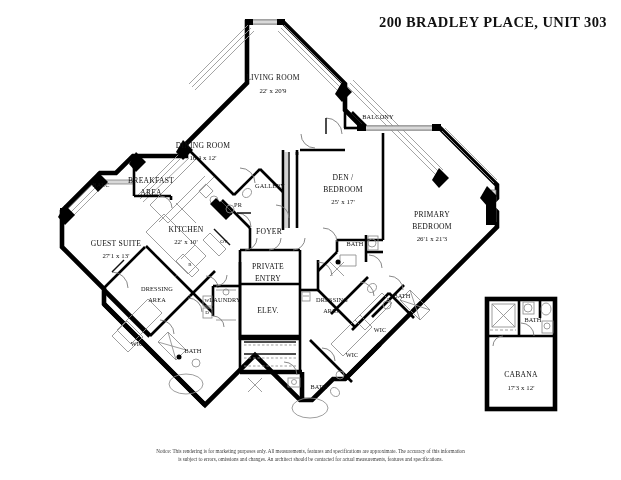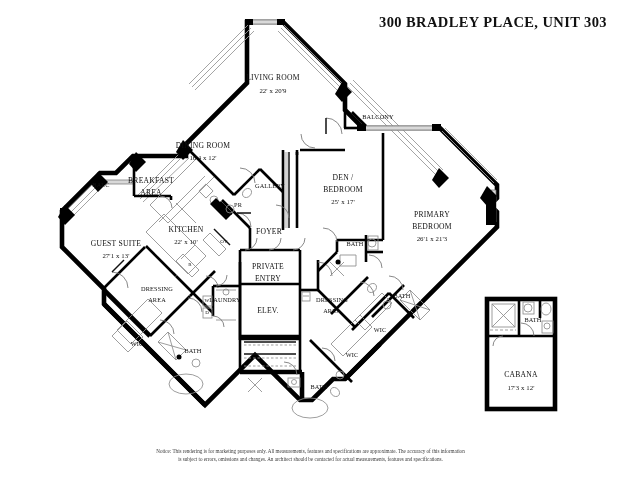--- a/index.html
+++ b/index.html
@@ -70,21 +70,21 @@
   .glaz     { fill: none; stroke: #9a9a9a; stroke-width: 0.9; }
   .door     { fill: none; stroke: #7a7a7a; stroke-width: 0.9; }
   .blk      { fill: #000000; stroke: none; }
   .win-fill { fill: #d9d9d9; stroke: #6f6f6f; stroke-width: 0.7; }
 </style>
 </head>
 <body>
 
 <div id="plan-root">
 
-  <div id="title">300 BRADLEY PLACE, UNIT 303</div>
+  <div id="title">200 BRADLEY PLACE, UNIT 303</div>
 
   <svg id="floorplan" viewBox="0 0 621 480">
 
     <g>
 
       <path class="wall-ext" d="
         M 247 22
         L 283 22
         L 345 84
         L 345 110

